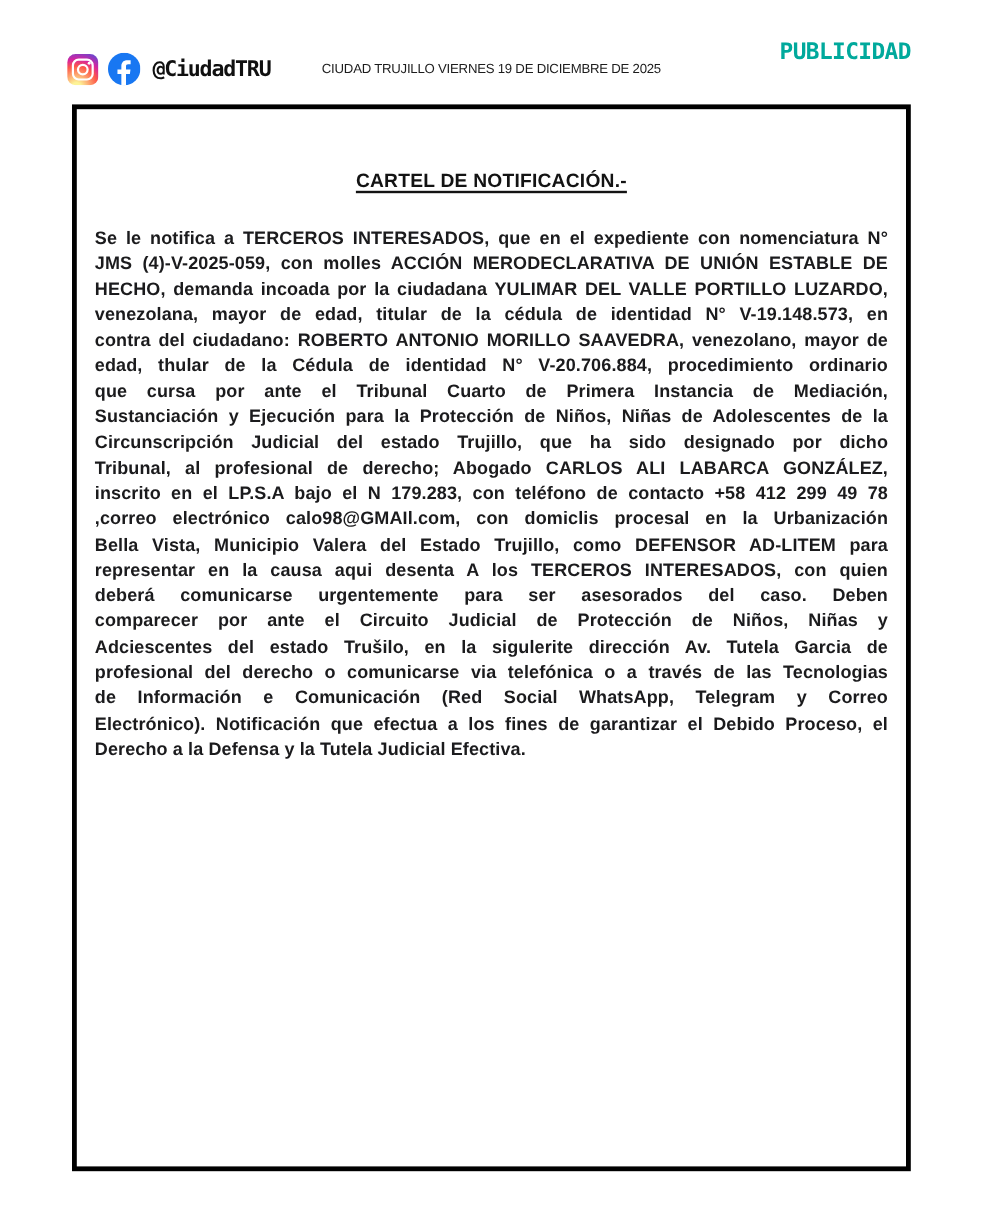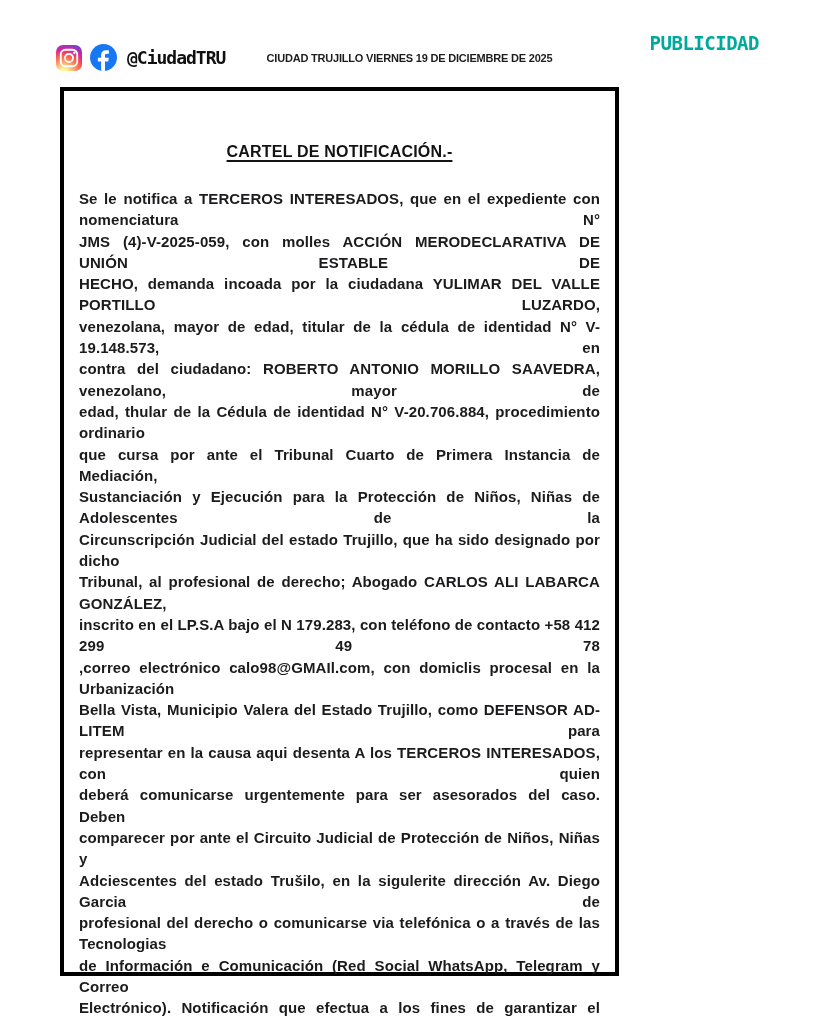--- a/index.html
+++ b/index.html
@@ -35,41 +35,41 @@
     letter-spacing: -1px;
     margin-left: 2px;
   }
   .dateline {
     position: absolute;
     left: 0;
     right: 0;
     top: 52px;
     text-align: center;
     font-size: 11px;
-    font-weight: bold;
+    font-weight: normal;
     letter-spacing: -0.2px;
     color: #1c1c1c;
   }
   .publicidad {
     position: absolute;
     right: 60px;
     top: 32px;
     font-family: "DejaVu Sans Mono", monospace;
     font-weight: bold;
     font-size: 19px;
     letter-spacing: -0.5px;
     color: #00a99c;
   }
 
   
   .doc {
     position: absolute;
     left: 60px;
     top: 87px;
-    width: 559px;
+    width: 699px;
     height: 889px;
     box-sizing: border-box;
     border: 4px solid #000000;
     background: #ffffff;
   }
   .doc-title {
     margin-top: 52px;
     text-align: center;
     font-size: 16px;
     font-weight: bold;
@@ -161,21 +161,21 @@
       <div class="body-line">que cursa por ante el Tribunal Cuarto de Primera Instancia de Mediación,</div>
       <div class="body-line">Sustanciación y Ejecución para la Protección de Niños, Niñas de Adolescentes de la</div>
       <div class="body-line">Circunscripción Judicial del estado Trujillo, que ha sido designado por dicho</div>
       <div class="body-line">Tribunal, al profesional de derecho; Abogado CARLOS ALI LABARCA GONZÁLEZ,</div>
       <div class="body-line">inscrito en el LP.S.A bajo el N 179.283, con teléfono de contacto +58 412 299 49 78</div>
       <div class="body-line">,correo electrónico calo98@GMAIl.com, con domiclis procesal en la Urbanización</div>
       <div class="body-line">Bella Vista, Municipio Valera del Estado Trujillo, como DEFENSOR AD-LITEM para</div>
       <div class="body-line">representar en la causa aqui desenta A los TERCEROS INTERESADOS, con quien</div>
       <div class="body-line">deberá comunicarse urgentemente para ser asesorados del caso. Deben</div>
       <div class="body-line">comparecer por ante el Circuito Judicial de Protección de Niños, Niñas y</div>
-      <div class="body-line">Adciescentes del estado Trušilo, en la sigulerite dirección Av. Diego Garcia de</div>
+      <div class="body-line">Adciescentes del estado Trušilo, en la sigulerite dirección Av. Tutela Garcia de</div>
       <div class="body-line">profesional del derecho o comunicarse via telefónica o a través de las Tecnologias</div>
       <div class="body-line">de Información e Comunicación (Red Social WhatsApp, Telegram y Correo</div>
       <div class="body-line">Electrónico). Notificación que efectua a los fines de garantizar el Debido Proceso, el</div>
       <div class="body-line">Derecho a la Defensa y la Tutela Judicial Efectiva.</div>
     </div>
 
   </div>
 
 </div>
 

